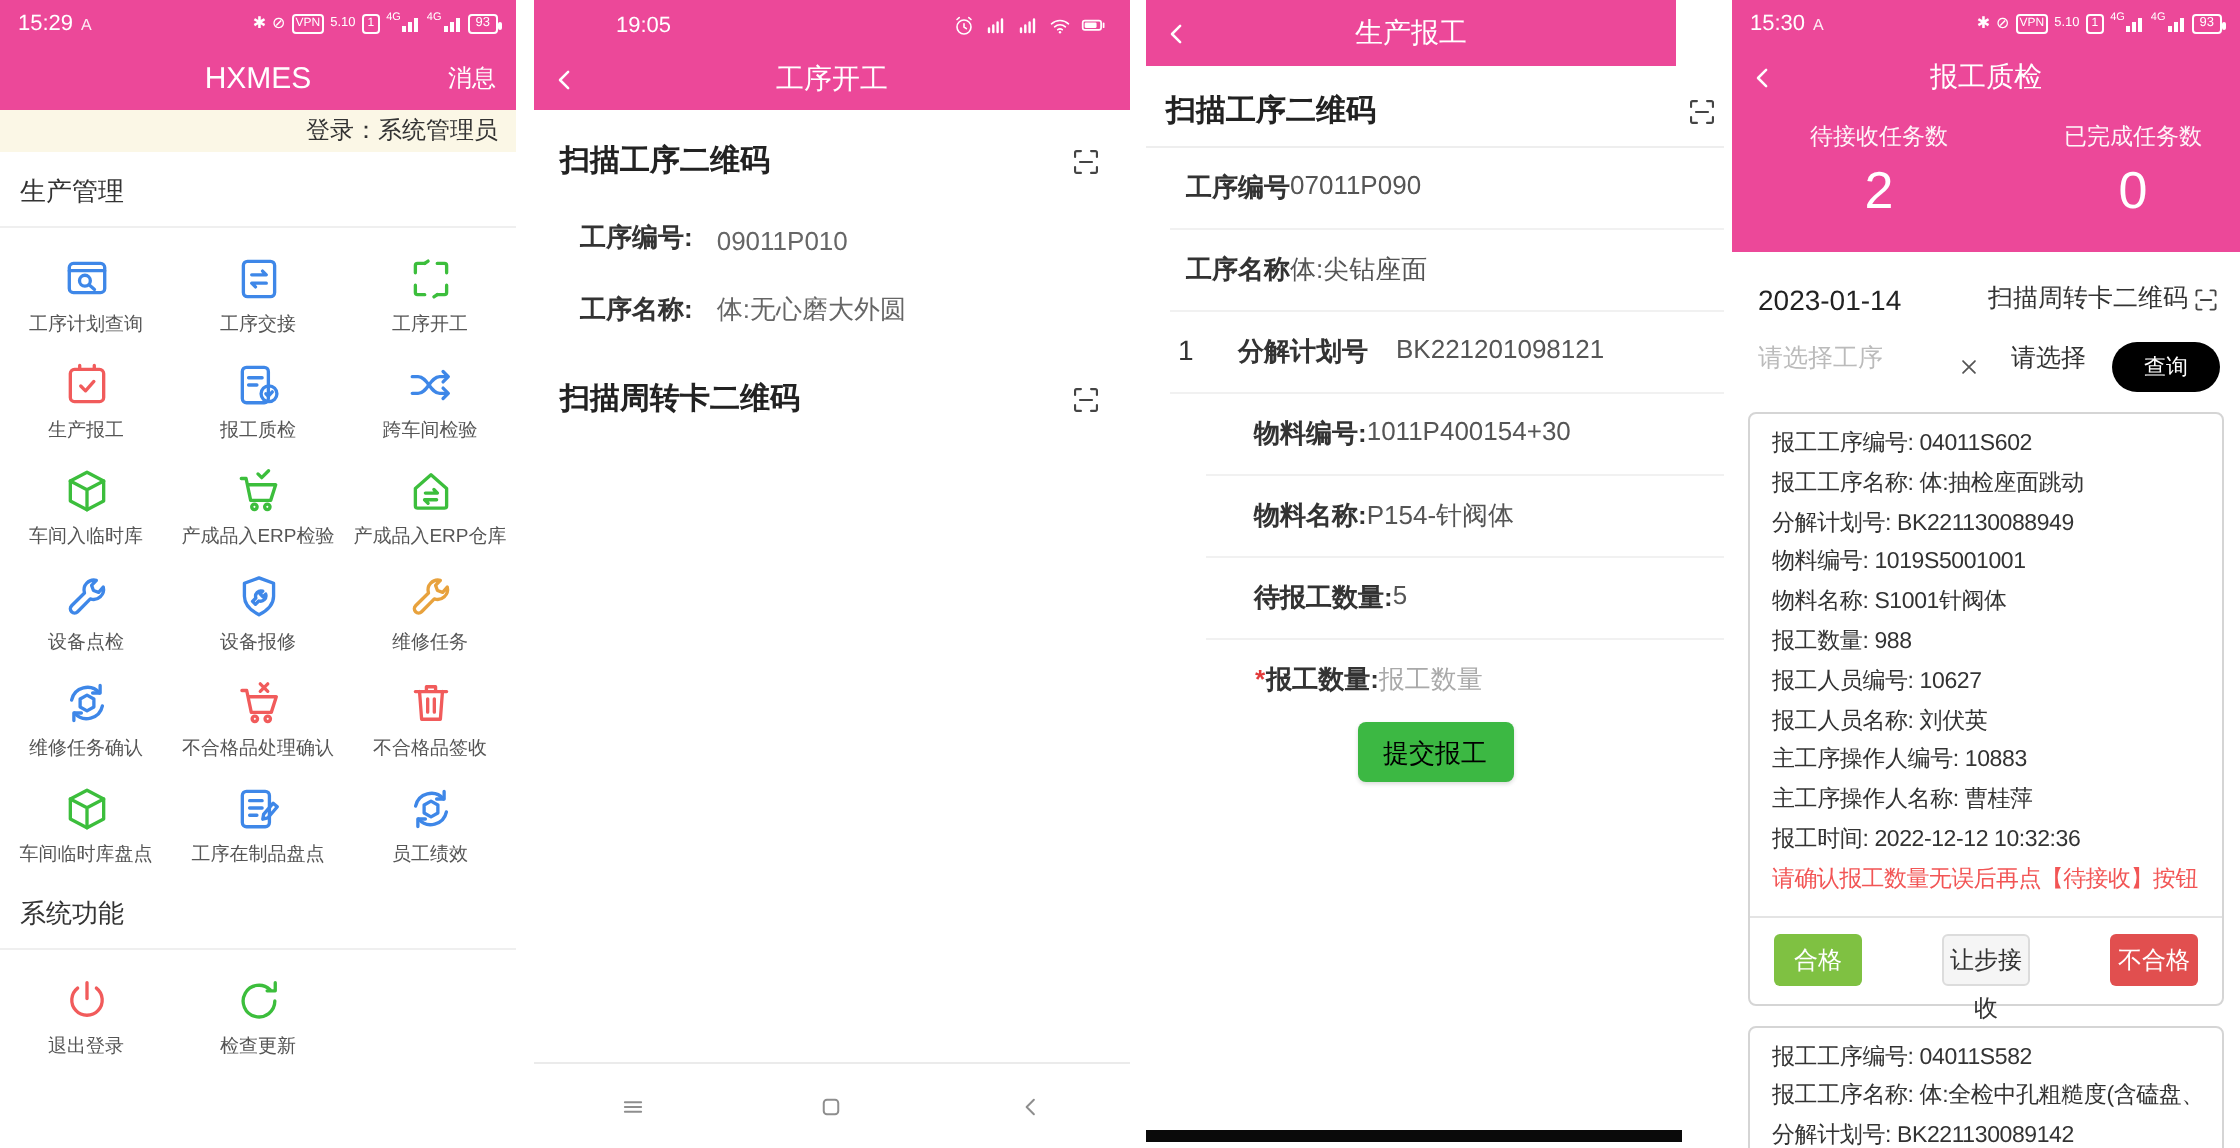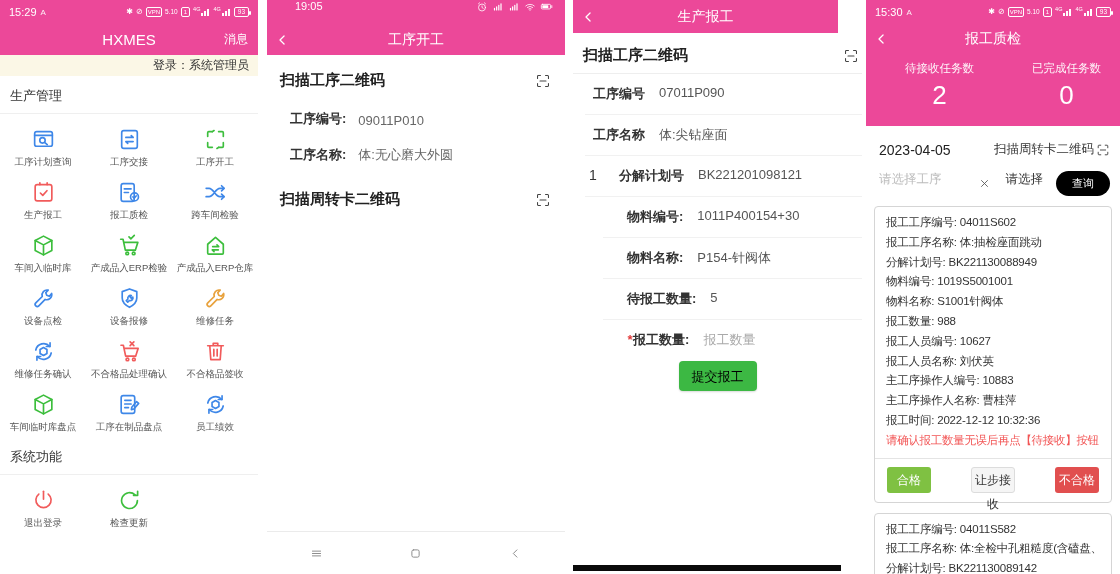--- a/index.html
+++ b/index.html
@@ -37,37 +37,37 @@
   
   .login-bar{height:21px;background:#FBF7E6;display:flex;align-items:center;justify-content:flex-end;
              padding:0 9px;font-size:12px;color:#333;}
   .sec-title{font-size:13px;color:#333;padding:11px 10px 8px;border-bottom:1px solid #EFEFEF;}
   .grid{display:flex;flex-wrap:wrap;padding-top:5px;}
   .gitem{width:86px;height:50px;display:flex;flex-direction:column;align-items:center;justify-content:flex-end;padding-bottom:3px;cursor:pointer;}
   .gicon{font-size:25px;height:27px;display:flex;align-items:center;}
   .glabel{font-size:9.5px;color:#555;margin-top:3px;white-space:nowrap;}
   .c-blue{color:#3E87E8;} .c-green{color:#3CBE3C;} .c-red{color:#F15B5B;} .c-orange{color:#E8A23D;}
   
-  .statusbar2{height:25px;display:flex;align-items:flex-start;justify-content:space-between;
-              padding:0 12px 0 28px;color:#fff;font-size:11px;}
+  .statusbar2{height:25px;display:flex;align-items:center;justify-content:space-between;
+              padding:0 12px 0 41px;color:#fff;font-size:11px;}
   .cluster2{display:flex;align-items:center;gap:4px;font-size:12px;color:#fff;}
   .titlebar2{height:30px;position:relative;display:flex;align-items:center;justify-content:center;color:#fff;font-size:14px;}
   .scan-row{display:flex;align-items:center;justify-content:space-between;
             padding:16px 14px 6px 13px;font-size:15px;color:#222;font-weight:700;}
   .scan-ic{font-size:16px;color:#444;font-weight:400;}
   .f2row{display:flex;gap:12px;padding:14px 10px 4px 23px;font-size:13px;align-items:flex-end;}
   .f2l{color:#333;font-weight:700;} .f2v{color:#666;}
   .navbar{position:absolute;left:0;right:0;bottom:0;height:42px;border-top:1px solid #EBEBEB;
           display:flex;align-items:center;justify-content:space-around;color:#8E8E8E;font-size:15px;}
   
   .p3-header{height:33px;margin-right:24px;position:relative;display:flex;align-items:center;justify-content:center;
              color:#fff;font-size:14px;}
   .p3-scan{display:flex;align-items:center;justify-content:space-between;
            padding:13px 3px 8px 10px;font-size:15px;color:#222;font-weight:700;border-bottom:1px solid #EEE;}
-  .p3-row{display:flex;gap:14px;font-size:13px;padding:11px 0;border-bottom:1px solid #F1F1F1;}
+  .p3-row{display:flex;font-size:13px;padding:11px 0;border-bottom:1px solid #F1F1F1;}
   .p3-row.a{margin-left:12px;padding-left:8px;}
   .p3l{color:#333;font-weight:700;} .p3v{color:#555;}
   .p3-idxrow{display:flex;font-size:13px;padding:11px 0;border-bottom:1px solid #F1F1F1;margin-left:12px;}
   .idx{width:30px;padding-left:4px;font-size:14px;color:#333;}
   .p3-sub .p3-row{margin-left:30px;padding-left:24px;}
   .qty-star{color:#E23A3A;margin-right:1px;font-weight:700;}
   .ph{color:#A9A9A9;}
   .submit{display:block;margin:1px auto 0;width:78px;height:30px;line-height:30px;text-align:center;
           background:#3CB843;color:#000000;font-size:13px;border:none;border-radius:4px;cursor:pointer;
           box-shadow:0 1px 2px rgba(0,0,0,.15);}
@@ -524,21 +524,21 @@
           <div class="stat-v">2</div>
         </div>
         <div class="stat">
           <div class="stat-l">已完成任务数</div>
           <div class="stat-v">0</div>
         </div>
       </div>
     </div>
 
     <div class="date-row">
-      <span class="date-t">2023-04-05</span>
+      <span class="date-t">2023-01-14</span>
       <span class="scan-sm">
         <span>扫描周转卡二维码</span>
         <span class="icon">
             <svg viewBox="0 0 24 24" fill="none" stroke="currentColor" stroke-width="1.6" stroke-linecap="round" stroke-linejoin="round">
               <path d="M8.2 3.8H5a1.2 1.2 0 0 0-1.2 1.2v3.2M15.8 3.8H19a1.2 1.2 0 0 1 1.2 1.2v3.2M20.2 15.8V19a1.2 1.2 0 0 1-1.2 1.2h-3.2M3.8 15.8V19A1.2 1.2 0 0 0 5 20.2h3.2"></path>
               <path d="M7.5 12h9"></path>
             </svg>
           </span>
       </span>
     </div>

